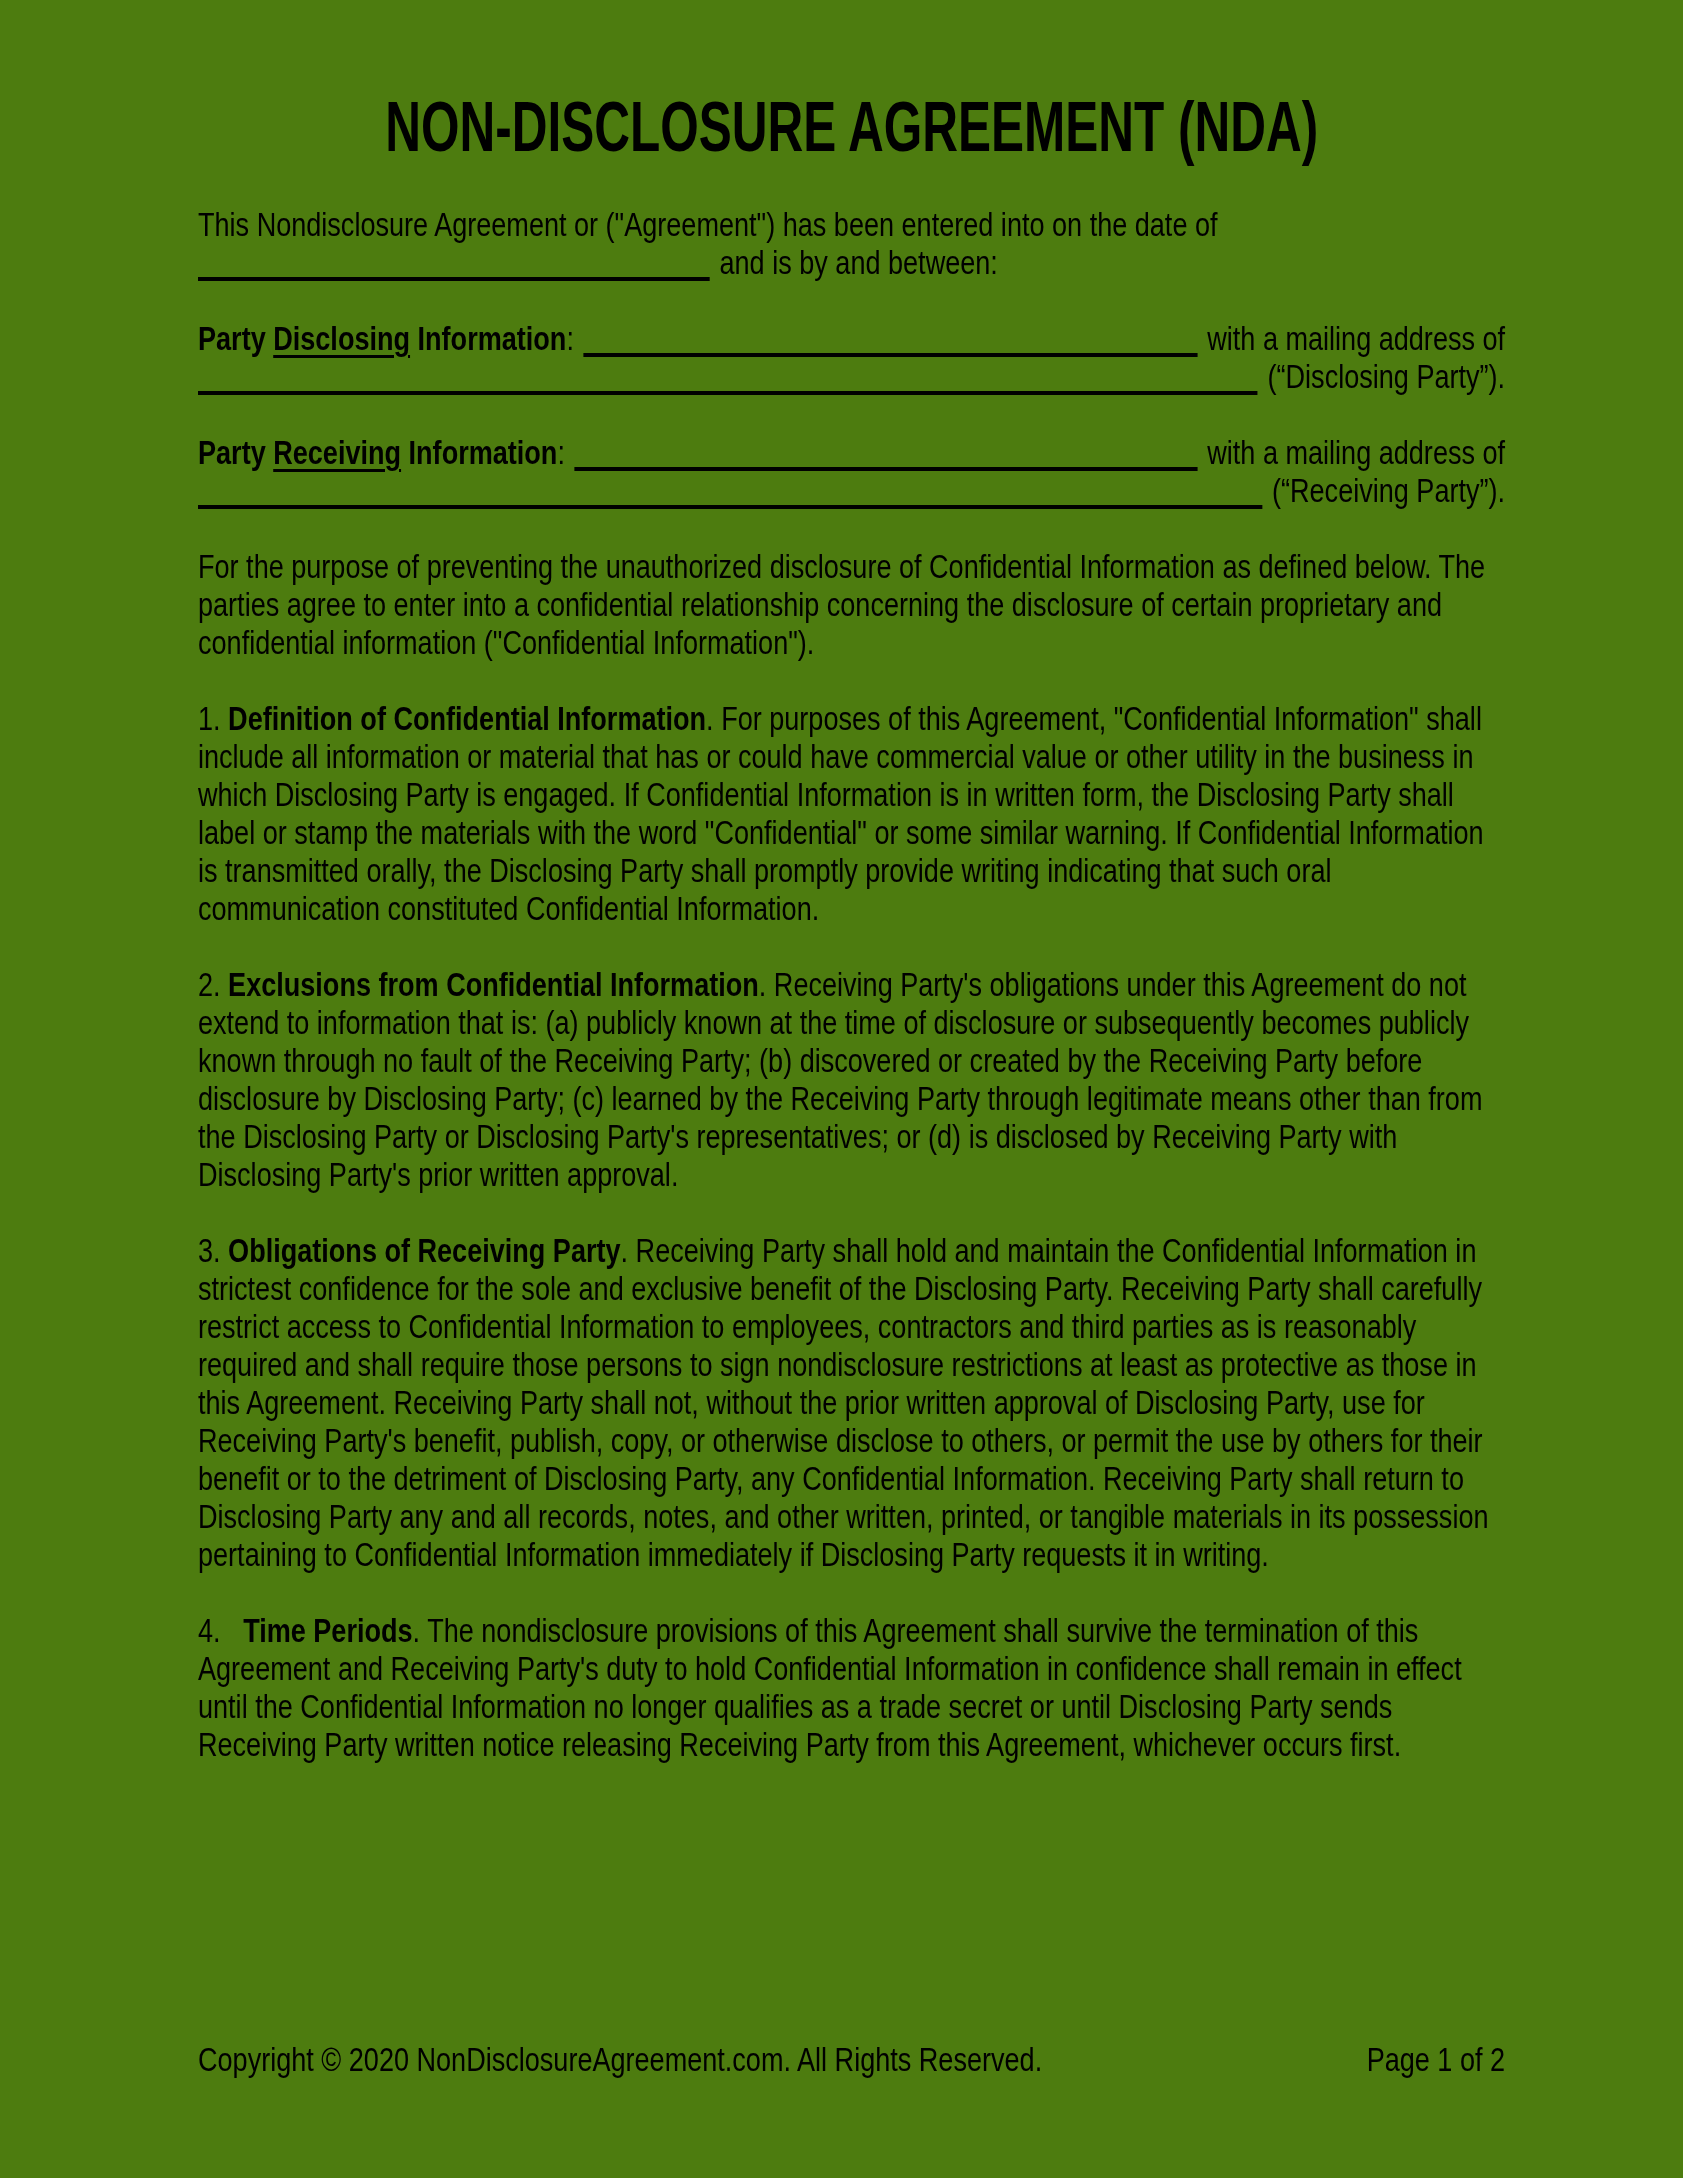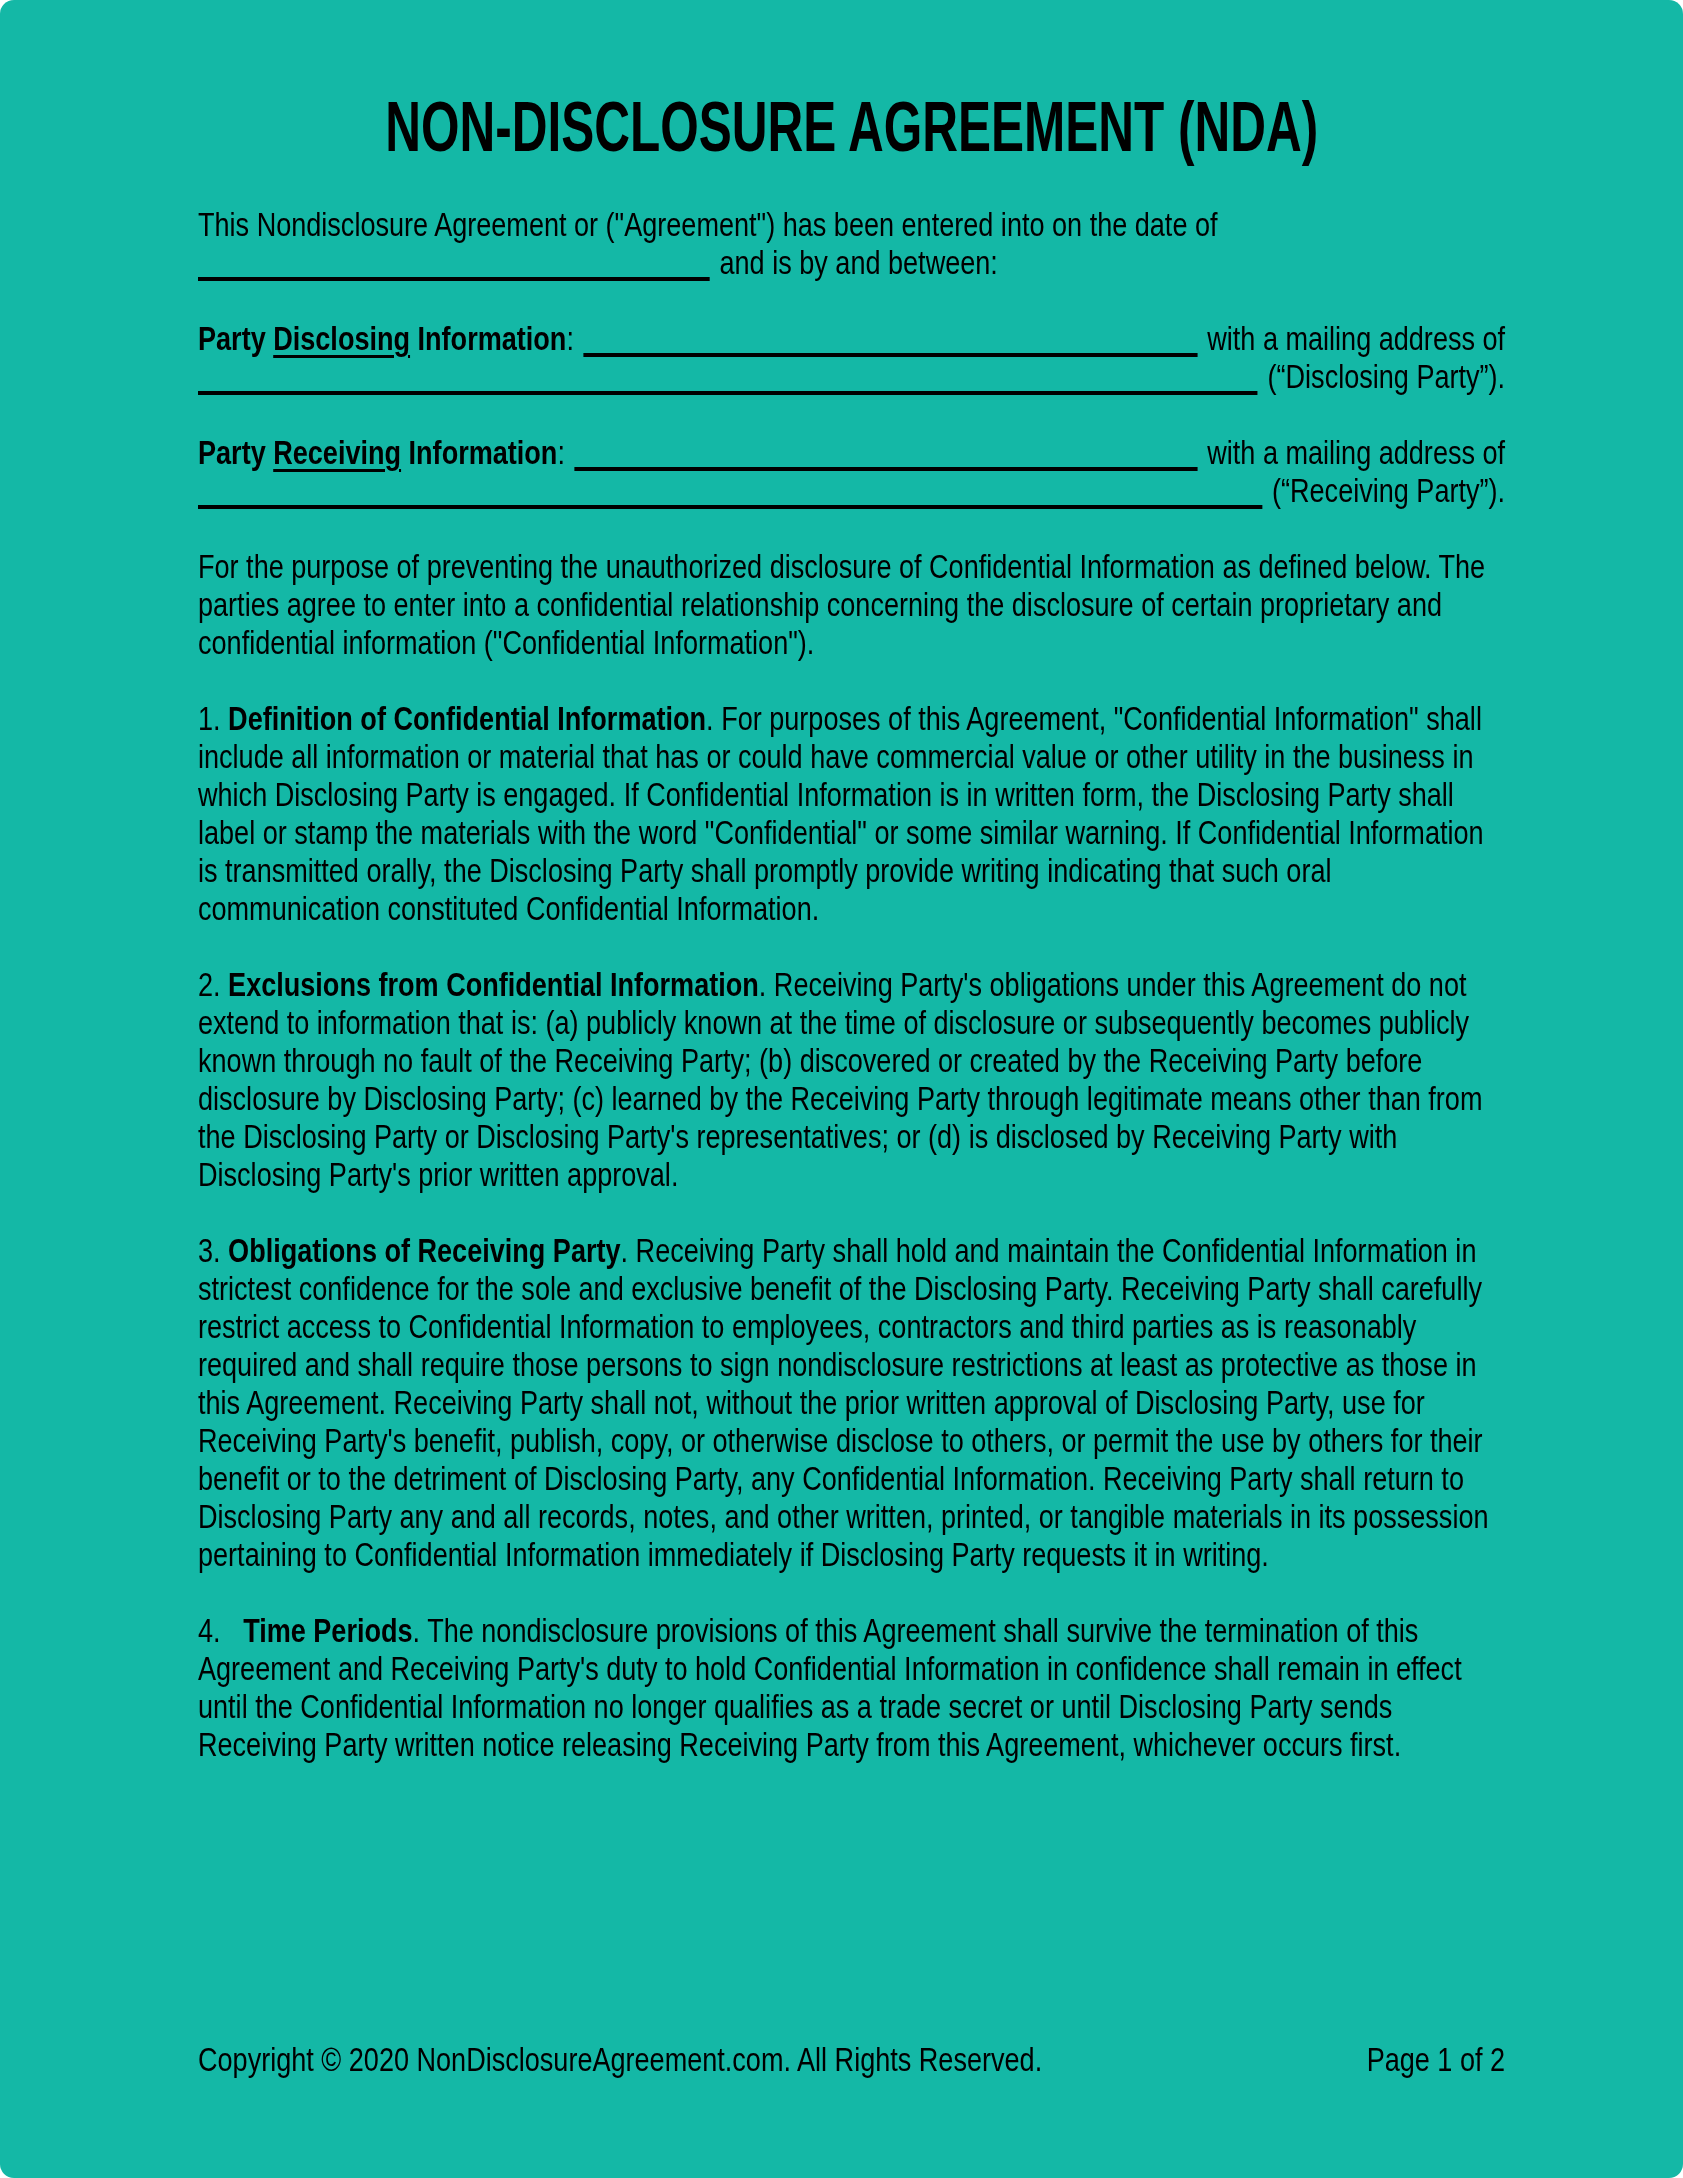--- a/index.html
+++ b/index.html
@@ -6,22 +6,21 @@
   html, body { background: #ffffff; }
   body {
     width: 1683px; height: 2178px;
     position: relative;
     overflow: hidden;
     font-family: "Liberation Sans", "DejaVu Sans", sans-serif;
     color: #000000;
   }
   .page {
     position: absolute; inset: 0;
-    background: #14b8a6;
-    border-radius: 14px;
+    background: #4d7c0f;
   }
   
   .content {
     position: absolute;
     left: 198px; top: 0;
     width: 1594px;
     transform: scaleX(0.82);
     transform-origin: 0 0;
     font-size: 33px;
     line-height: 38px;

